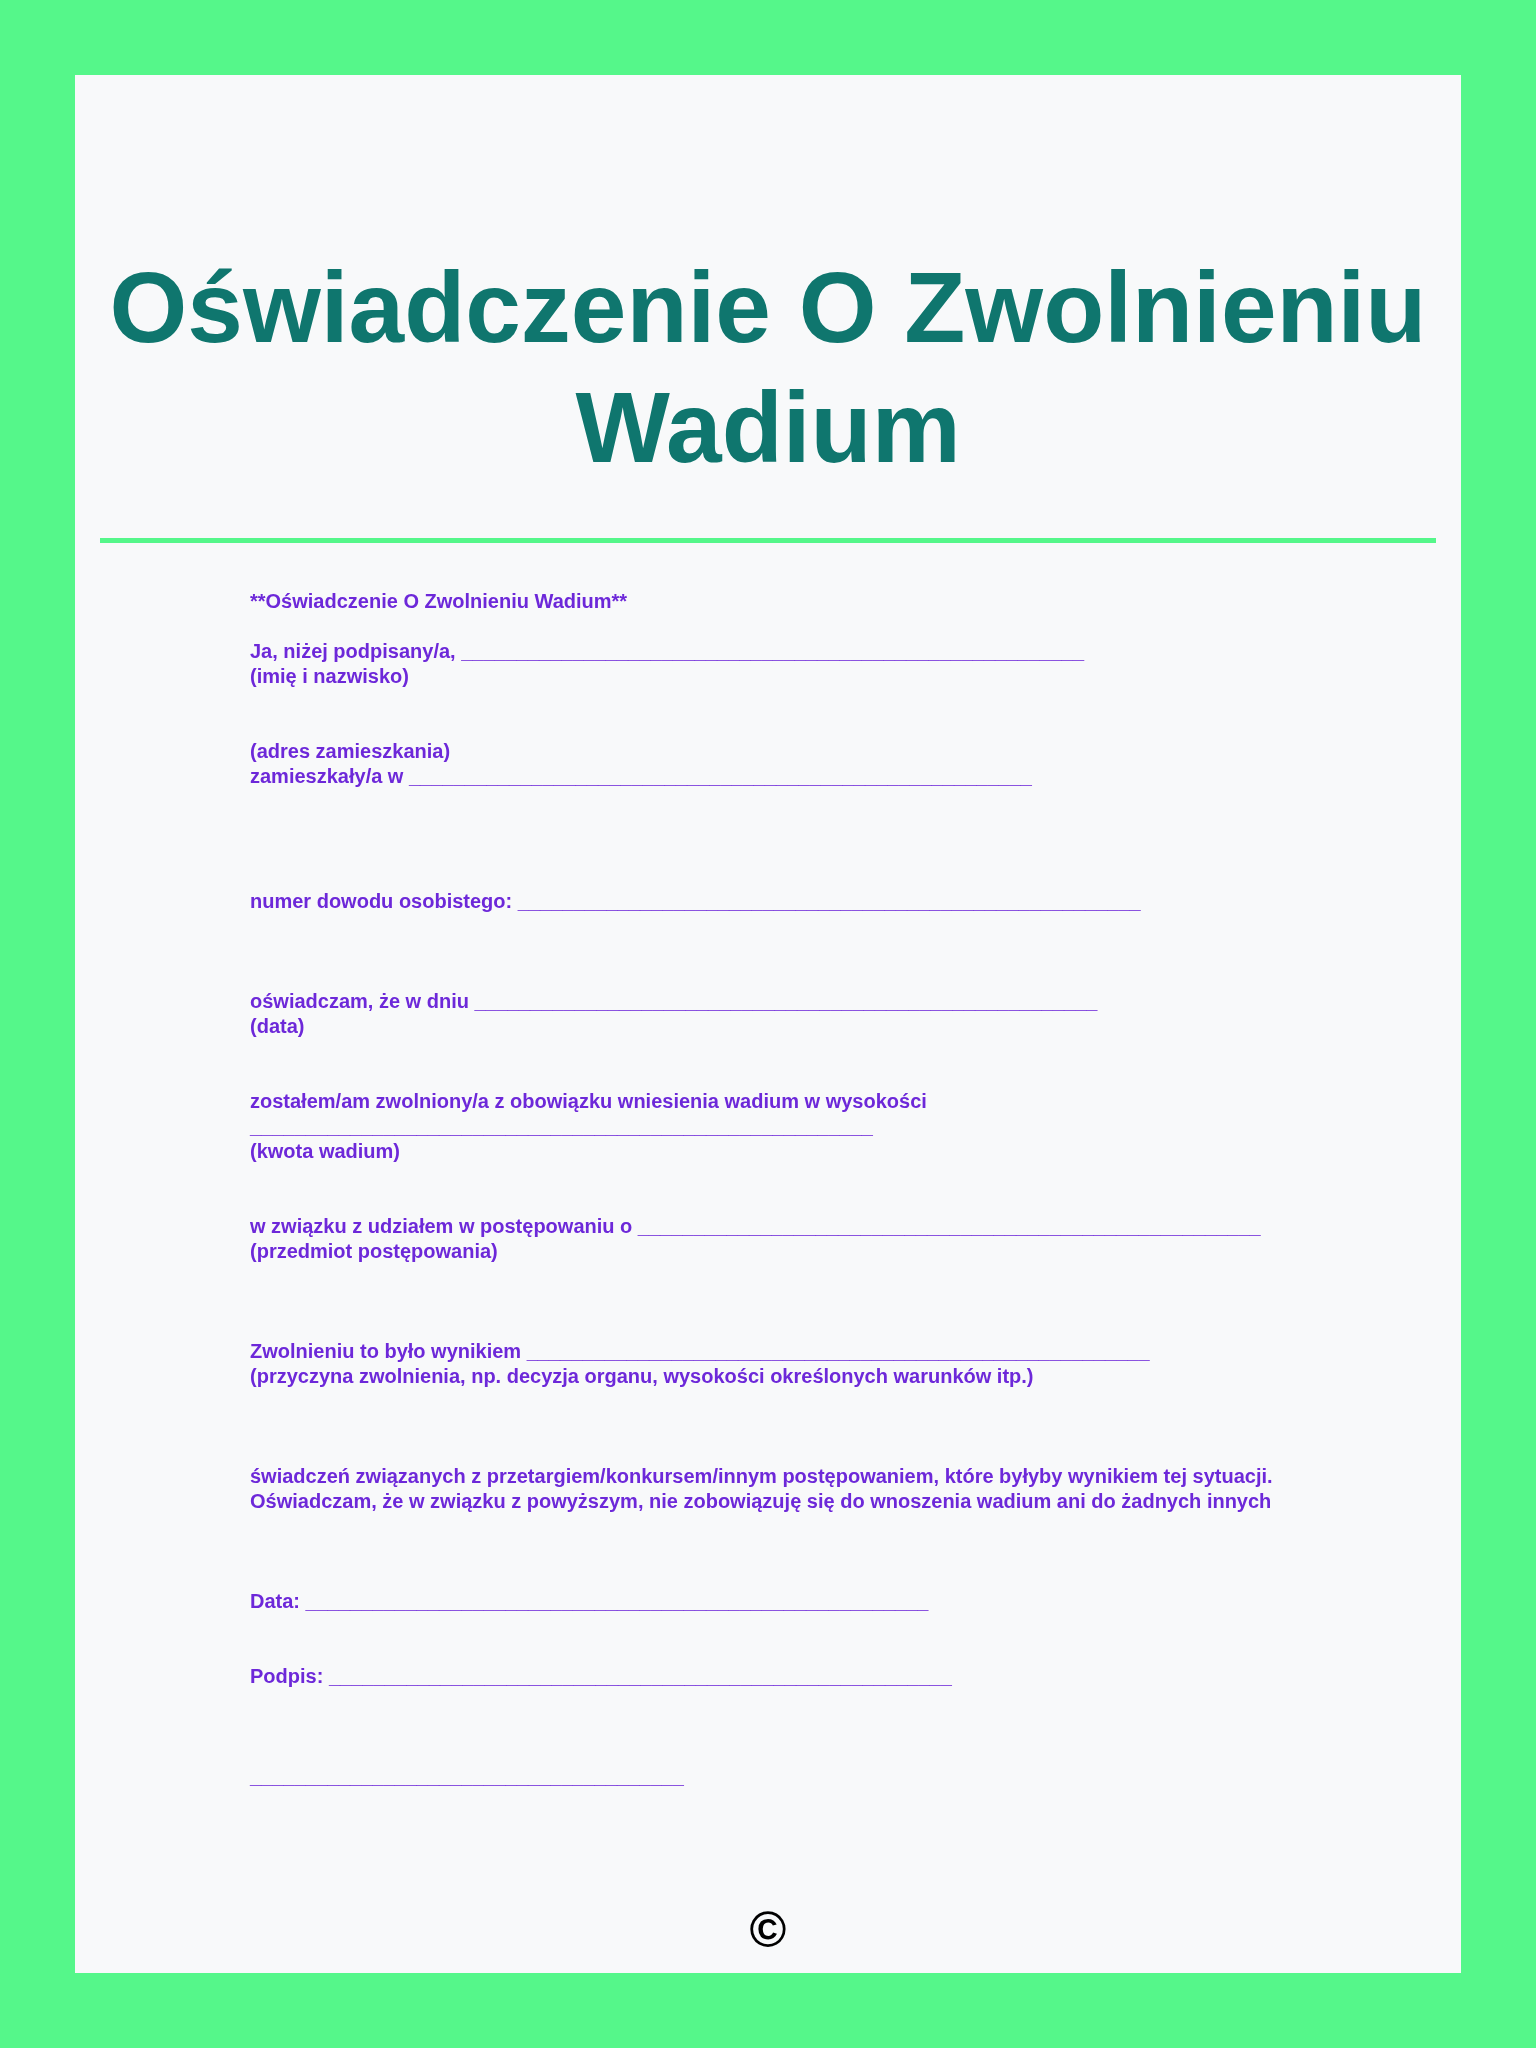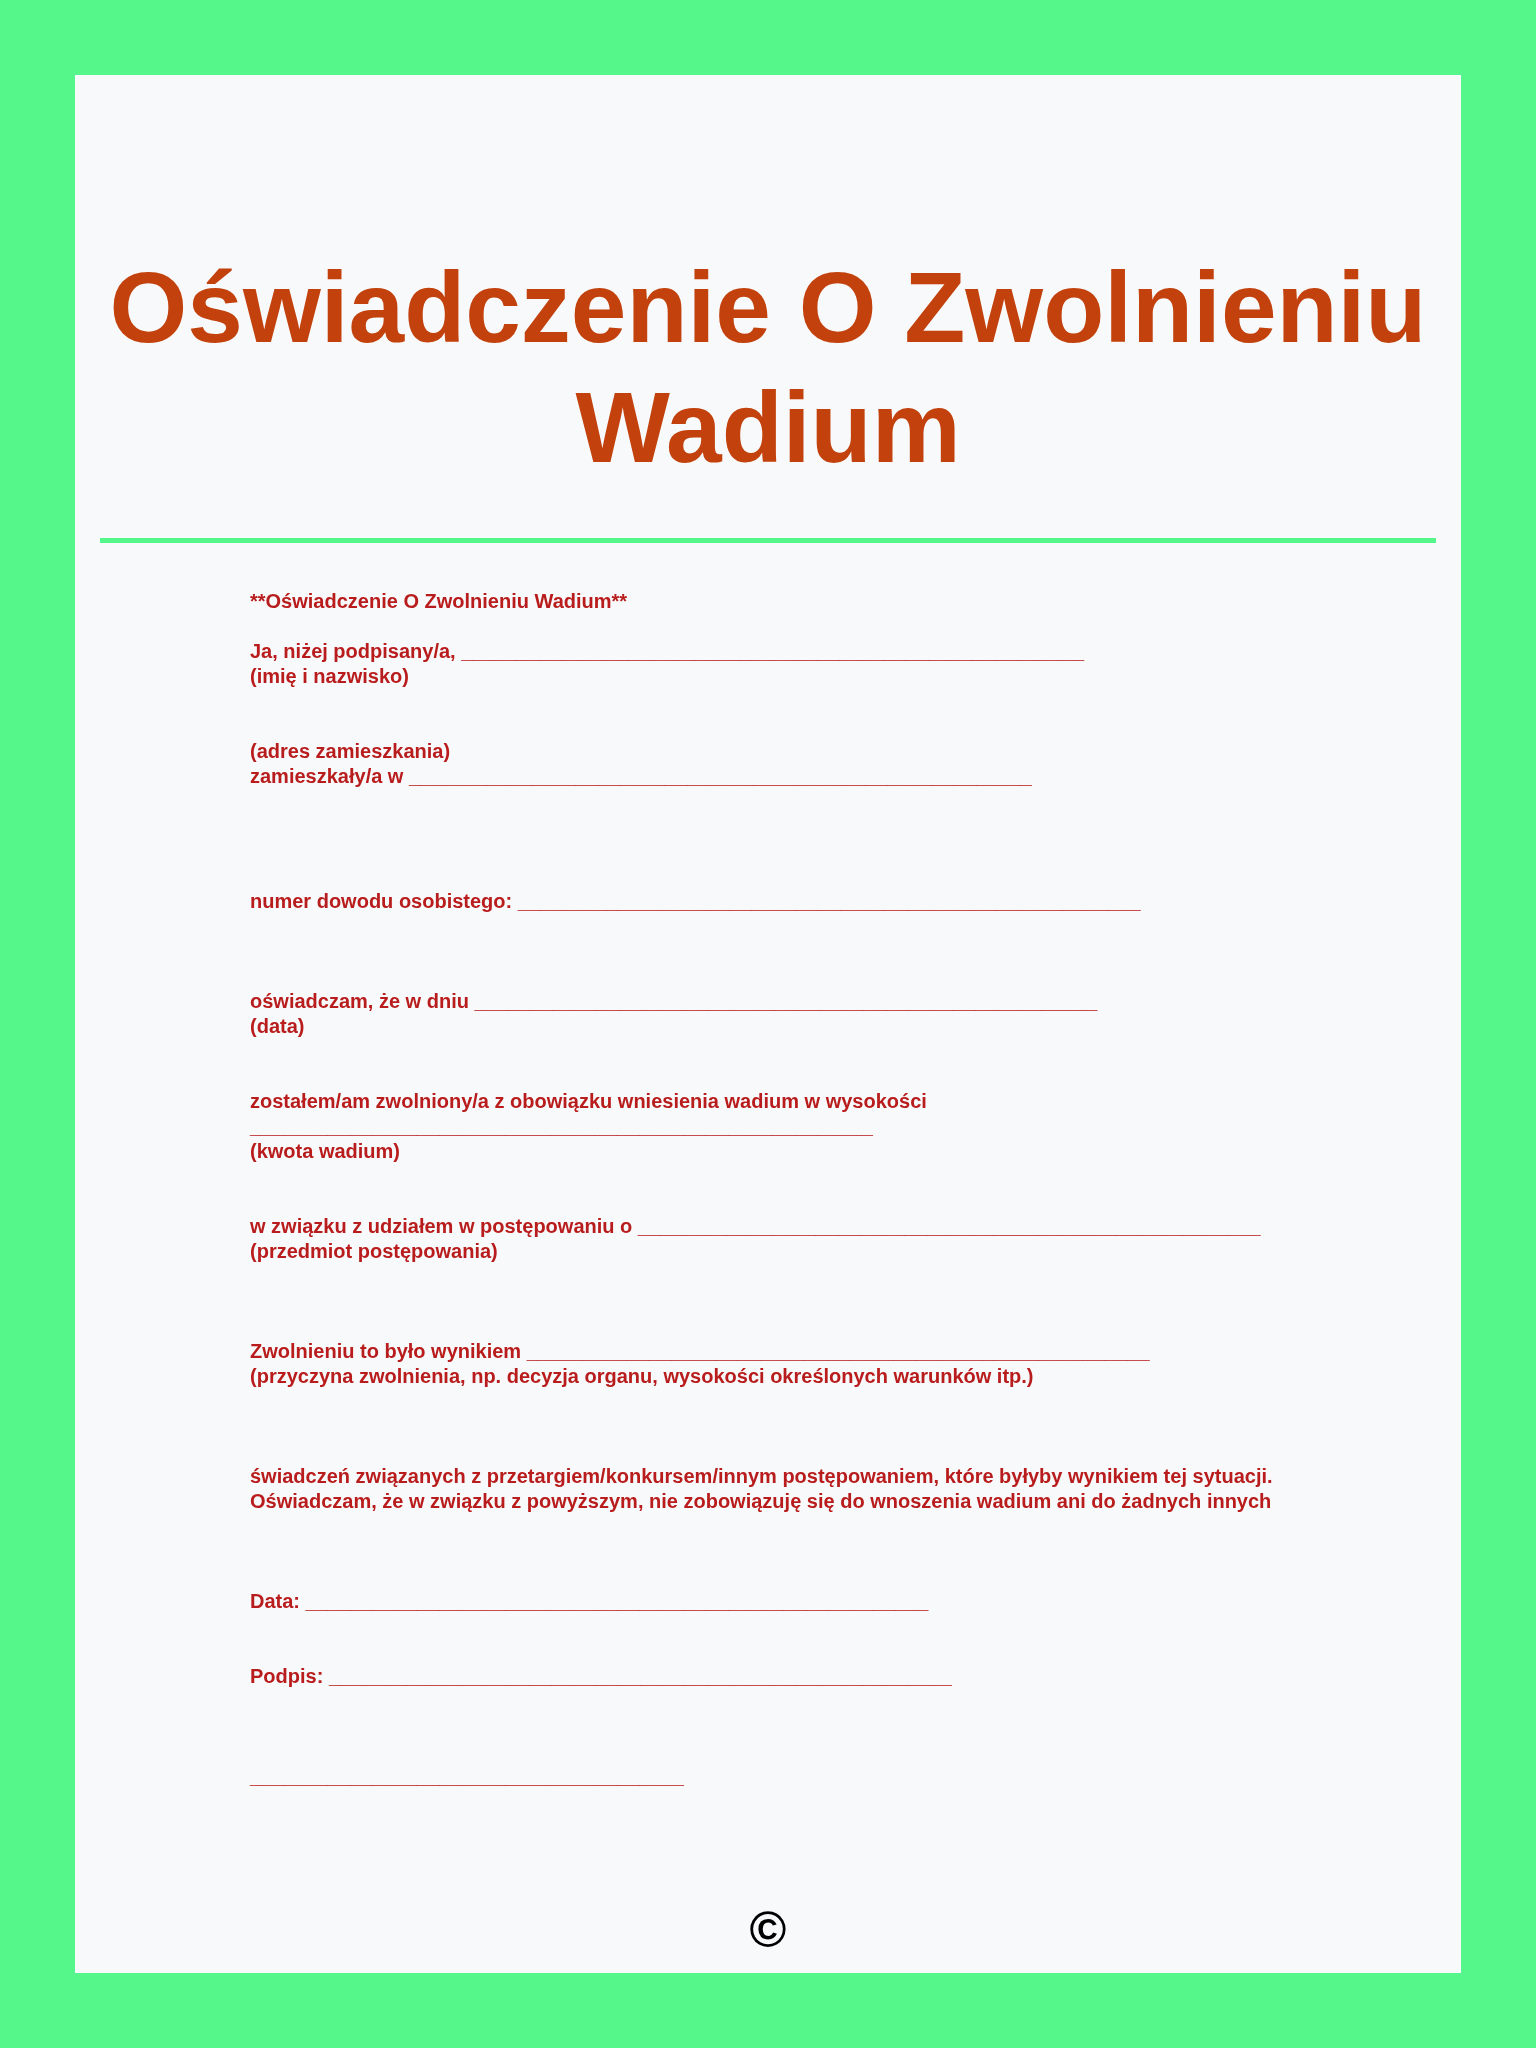--- a/index.html
+++ b/index.html
@@ -27,41 +27,41 @@
       position: absolute;
       left: 0;
       top: 172px;
       width: 1386px;
       margin: 0;
       text-align: center;
       font-family: "Liberation Sans", sans-serif;
       font-weight: 700;
       font-size: 100px;
       line-height: 120px;
-      color: #c2410c;
+      color: #0f766e;
     }
     .title span { display: block; white-space: nowrap; }
     .rule {
       position: absolute;
       left: 25px;
       right: 25px;
       top: 463px;
       height: 5px;
       background: #55F78A;
     }
     .body {
       position: absolute;
       left: 175px;
       top: 514px;
       width: 1060px;
       font-family: "Liberation Sans", sans-serif;
       font-weight: 700;
       font-size: 20px;
       line-height: 25px;
-      color: #b91c1c;
+      color: #6d28d9;
     }
     .line {
       display: block;
       height: 25px;
       white-space: pre;
     }
     .blank { display: block; height: 25px; }
     .copyright {
       position: absolute;
       left: 0;

